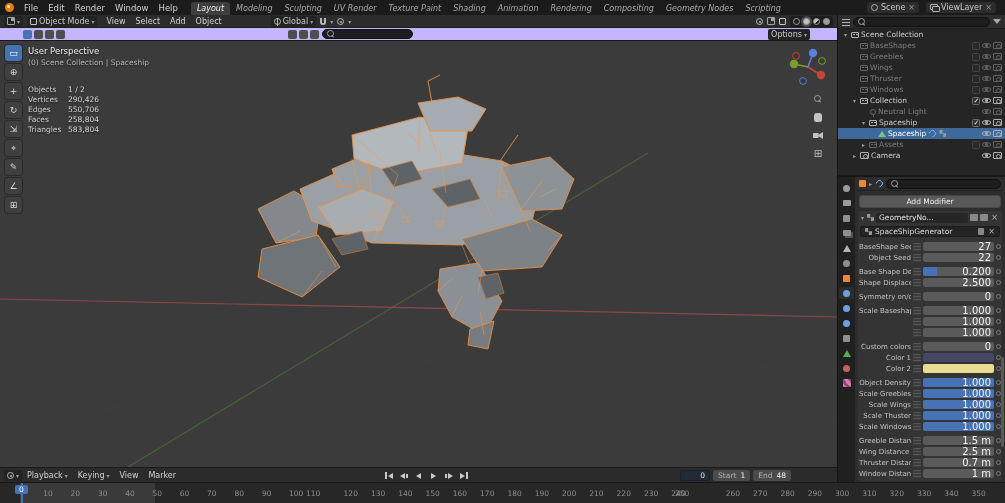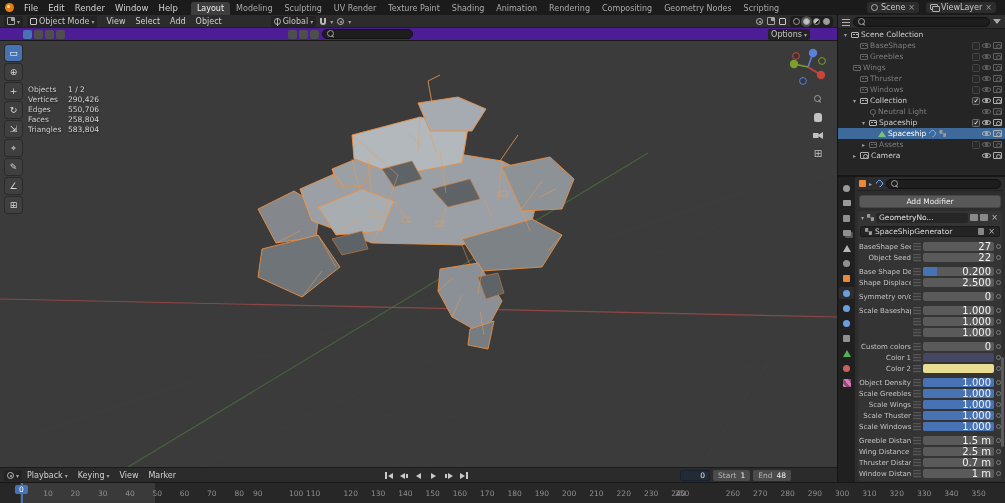--- a/index.html
+++ b/index.html
@@ -4,21 +4,21 @@
 <style>
   * { margin:0; padding:0; box-sizing:border-box; }
   html,body { width:1005px; height:503px; overflow:hidden; }
   body { background:#1b1b1b; font-family:"DejaVu Sans",sans-serif; font-size:8px; color:#c8c8c8; }
 
   
   .topbar { height:15px; display:flex; align-items:center; background:#1b1b1b; padding:0 5px; }
   .blogo { width:9px; height:9px; border-radius:50%; background:#e87d0d; margin-right:5px; flex:none; position:relative; }
   .blogo::after { content:""; position:absolute; left:2px; top:2px; width:3px; height:3px; border-radius:50%; background:#fff; opacity:.85; }
   .menu-item { padding:1px 5px; border-radius:2px; font-size:8.5px; color:#d2d2d2; cursor:default; }
-  .ws-tabs { display:flex; margin-left:8px; height:15px; align-items:flex-end; }
+  .ws-tabs { display:flex; margin-left:8px; height:15px; align-items:flex-end;font-style:italic; }
   .ws-tab { padding:2px 6px 2px; font-size:8px; color:#ababab; border-radius:3px 3px 0 0; white-space:nowrap; }
   .ws-tab.active { background:#3e3e3e; color:#f1f1f1; }
   .tb-right { margin-left:auto; display:flex; align-items:center; gap:7px; padding-right:4px; }
   .tb-field { display:flex; align-items:center; gap:3px; background:#2c2c2c; border-radius:3px; padding:1px 4px; height:11px; }
   .tb-field .x { color:#9a9a9a; font-size:8px; line-height:1; }
   .icn-scene { width:7px;height:7px;border:1px solid #b0b0b0;border-radius:50%; }
   .icn-layers { width:8px;height:7px; position:relative; }
   .icn-layers::before,.icn-layers::after { content:""; position:absolute; width:6px; height:4px; border:1px solid #b0b0b0; border-radius:1px; }
   .icn-layers::before { left:0; top:0; } .icn-layers::after { left:2px; top:2px; background:#2c2c2c; }
 
@@ -38,21 +38,21 @@
   .icn-magnet { width:6px; height:7px; border:2px solid #b9b9b9; border-top:none; border-radius:0 0 4px 4px; }
   .icn-prop { width:7px; height:7px; border:1px solid #b9b9b9; border-radius:50%; position:relative; }
   .icn-prop::after { content:""; position:absolute; left:2px; top:2px; width:2px; height:2px; border-radius:50%; background:#b9b9b9; }
   .hspacer { flex:1; }
   .seg { display:flex; align-items:center; gap:3px; background:#1e1e1e; border-radius:3px; padding:1px 3px; height:11px; }
   .shade { width:7px; height:7px; border-radius:50%; border:1px solid #9d9d9d; }
   .shade.active { background:#c3c3c3; box-shadow:0 0 0 2px #4a4a4a; }
   .shade.half { background:linear-gradient(135deg,#c3c3c3 50%,transparent 50%); }
   .shade.full { background:#9d9d9d; }
 
-  .vp-ts { height:13px; background:#4c1d95; display:flex; align-items:center; gap:3px; padding:0 5px; border-bottom:1px solid #191919; }
+  .vp-ts { height:13px; background:#c4b5fd; display:flex; align-items:center; gap:3px; padding:0 5px; border-bottom:1px solid #191919; }
   .ts-icn { width:9px; height:9px; background:#4e4e4e; border-radius:2px; }
   .ts-icn.active { background:#4772b3; }
   .ts-group { display:flex; gap:2px; }
   .search-box { display:flex; align-items:center; gap:3px; height:10px; background:#1d1d1d; border:1px solid #101010; border-radius:5px; padding:0 4px; }
   .icn-mag { position:relative; width:8px; height:8px; flex:none; }
   .icn-mag::before { content:""; position:absolute; left:0; top:0; width:5px; height:5px; border:1.2px solid #9e9e9e; border-radius:50%; }
   .icn-mag::after { content:""; position:absolute; left:5.4px; top:5.4px; width:3px; height:1.2px; background:#9e9e9e; transform:rotate(45deg); transform-origin:0 0; }
   .search-input { background:transparent; border:none; outline:none; color:#cfcfcf; font-size:7.5px; width:70px; font-family:inherit; }
 
   
@@ -309,20 +309,24 @@
           <div class="tool-btn">⊕</div>
           <div class="tool-btn">+</div>
           <div class="tool-btn">↻</div>
           <div class="tool-btn">⇲</div>
           <div class="tool-btn">⌖</div>
           <div class="tool-btn">✎</div>
           <div class="tool-btn">∠</div>
           <div class="tool-btn">⊞</div>
         </div>
 
+      <div class="vp-info">
+        <div class="vp-title">User Perspective</div>
+        <div class="vp-sub">(0) Scene Collection | Spaceship</div>
+      </div>
       <div class="vp-stats" id="stats">
           <div class="stat-row">
             <span class="stat-label">Objects</span>
             <span class="stat-value">1 / 2</span>
           </div>
           <div class="stat-row">
             <span class="stat-label">Vertices</span>
             <span class="stat-value">290,426</span>
           </div>
           <div class="stat-row">
@@ -439,21 +443,21 @@
           </div>
           <div class="ol-row dim" style="padding-left: 13px;">
             <span class="ol-arrow"></span>
             <span class="oi oi-collection"></span>
             <span class="ol-label">Greebles</span>
             <span class="flex1"></span>
             <span class="tgl tgl-box"></span>
             <span class="tgl tgl-eye"></span>
             <span class="tgl tgl-cam"></span>
           </div>
-          <div class="ol-row dim" style="padding-left: 6px;">
+          <div class="ol-row dim" style="padding-left: 13px;">
             <span class="ol-arrow"></span>
             <span class="oi oi-collection"></span>
             <span class="ol-label">Wings</span>
             <span class="flex1"></span>
             <span class="tgl tgl-box"></span>
             <span class="tgl tgl-eye"></span>
             <span class="tgl tgl-cam"></span>
           </div>
           <div class="ol-row dim" style="padding-left: 13px;">
             <span class="ol-arrow"></span>
@@ -776,21 +780,21 @@
   <span class="playhead" id="playhead" style="left: 21px;"></span>
 
 <span class="tick" style="left: 43.3px;">10</span>
     <span class="tick" style="left: 70.6px;">20</span>
     <span class="tick" style="left: 97.9px;">30</span>
     <span class="tick" style="left: 125.2px;">40</span>
     <span class="tick" style="left: 152.5px;">50</span>
     <span class="tick" style="left: 179.8px;">60</span>
     <span class="tick" style="left: 207.1px;">70</span>
     <span class="tick" style="left: 234.4px;">80</span>
-    <span class="tick" style="left: 253px; text-align: center;">90</span>
+    <span class="tick" style="left: 262px; text-align: center;">90</span>
     <span class="tick" style="left: 289px;">100</span>
     <span class="tick" style="left: 306px;">110</span>
     <span class="tick" style="left: 343.6px;">120</span>
     <span class="tick" style="left: 370.9px;">130</span>
     <span class="tick" style="left: 398.2px;">140</span>
     <span class="tick" style="left: 425.5px;">150</span>
     <span class="tick" style="left: 452.8px;">160</span>
     <span class="tick" style="left: 480.1px;">170</span>
     <span class="tick" style="left: 507.4px;">180</span>
     <span class="tick" style="left: 534.7px;">190</span>

